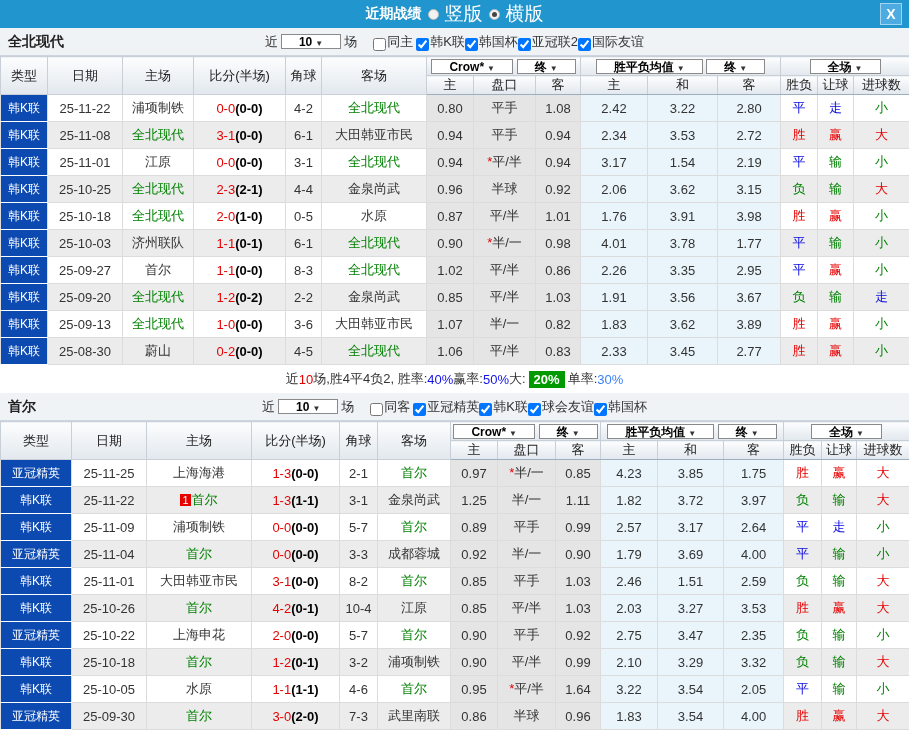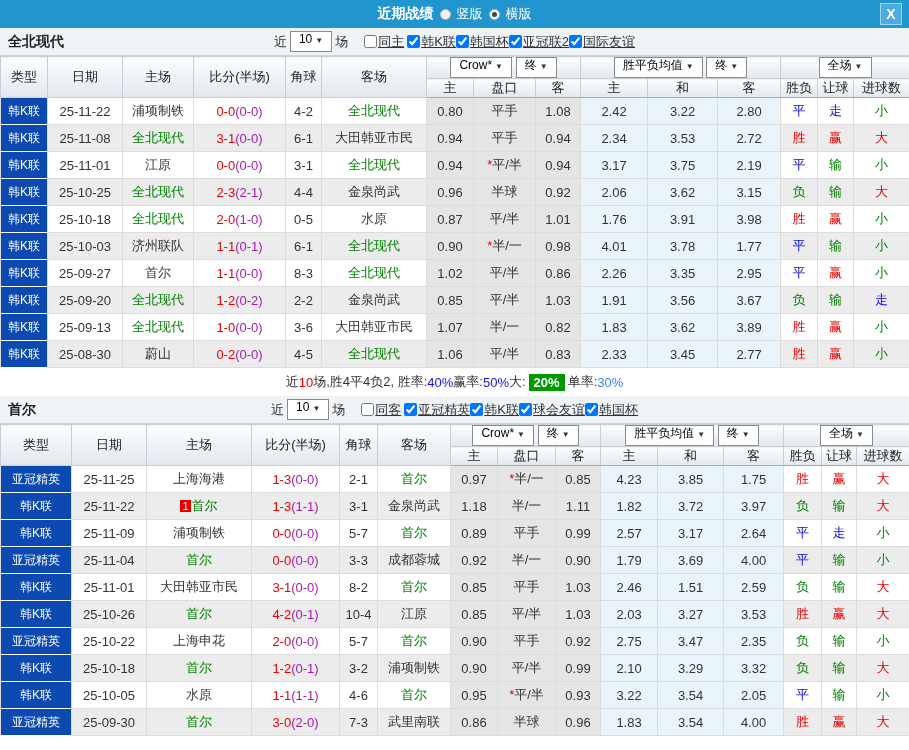--- a/index.html
+++ b/index.html
@@ -7,51 +7,51 @@
     font-family: "Liberation Sans", "DejaVu Sans", sans-serif; font-size: 13px; color:#333; }
 
   
   .titlebar { height:28px; background:#2195cd; color:#fff; position:relative;
     display:flex; align-items:center; justify-content:center; gap:6px; }
   .titlebar .title { font-weight:bold; font-size:14px; }
   .radio { display:inline-block; width:11px; height:11px; border-radius:50%;
     background:#f2f2f2; border:1px solid #bbb; vertical-align:middle; position:relative; }
   .radio.sel::after { content:""; position:absolute; left:2px; top:2px; width:5px; height:5px;
     border-radius:50%; background:#444; }
-  .radio-label { font-size:13px; }
+  .radio-label { font-size:19px; }
   .close-btn { position:absolute; right:7px; top:3px; width:22px; height:22px;
     background:#4cabe1; border:1px solid #9fd4f2; color:#fff; font-weight:bold;
     text-align:center; line-height:20px; font-size:14px; cursor:pointer; }
 
   
   .section-bar { height:28px; background:#f0f3f6; border-bottom:1px solid #cdd6de;
     position:relative; display:flex; align-items:center; justify-content:center; }
   .team-title { position:absolute; left:8px; font-weight:bold; font-size:14px; color:#222; }
   .filter { display:flex; align-items:center; gap:3px; white-space:nowrap; }
-  .filter label { display:inline-flex; align-items:center;text-decoration:underline; }
+  .filter label { display:inline-flex; align-items:flex-end; }
   .filter input[type=checkbox] { width:13px; height:13px; margin:0 1px 0 0; }
-  .pill { display:inline-block; border:1px solid #8a8a8a; background:#fff; padding:0 8px;
-    height:21px; line-height:15px; font-size:12px; color:#000; cursor:pointer; }
+  .pill { display:inline-block; border:1px solid #8a8a8a; background:#fff; padding:0 17px;
+    height:15px; line-height:15px; font-size:12px; color:#000; cursor:pointer;font-weight:bold; }
   .pill .arr { font-size:8px; margin-left:3px; color:#333; }
   .gap { width:10px; }
 
   
   table { border-collapse:collapse; table-layout:fixed; width:909px; }
   th { background:linear-gradient(#fcfdfe,#e2e8ee); border:1px solid #c9cfd7;
     font-weight:normal; color:#222; font-size:13px; height:19px; padding:0; }
   thead tr:last-child th { border-bottom:1px solid #9daebd; }
   td { border:1px solid #dcdcdc; text-align:center; height:27px; padding:0 1px;
     overflow:hidden; white-space:nowrap; }
   td.type { background:#0c4ab2; color:#fff; border-top-color:#fff; border-bottom-color:#fff; font-size:12px; }
   td.crow { background:#e5e5e5; }
   td.avg { background:#e9f5fb;margin-top:16px; }
   tr.even td.plain { background:#ececec; }
   .focal { color:#008000; }
   .ft { color:#e60000; }
-  .ht { color:#a21caf; }
+  .ht { color:#000000;font-weight:bold; }
   .star { color:#e60000; }
   .badge { background:#e60000; color:#fff; font-size:11px; padding:0 2px; margin-right:1px; }
   .c-r { color:#e60000; }
   .c-g { color:#008000; }
   .c-b { color:#0808e0; }
 
   
   .summary { height:28px; display:flex; align-items:center; justify-content:center;
     background:#fff; font-size:13px; }
   .seg-k { color:#333; }
@@ -194,21 +194,21 @@
           <td class="type">韩K联</td>
           <td class="plain">25-11-01</td>
           <td class="plain"><span>江原</span></td>
           <td class="plain"><span class="ft">0-0</span><span class="ht">(0-0)</span></td>
           <td class="plain">3-1</td>
           <td class="plain"><span class="focal">全北现代</span></td>
           <td class="crow">0.94</td>
           <td class="crow"><span class="star">*</span>平/半</td>
           <td class="crow">0.94</td>
           <td class="avg">3.17</td>
-          <td class="avg">3.75</td>
+          <td class="avg">1.54</td>
           <td class="avg">2.19</td>
           <td class="plain res c-b">平</td>
           <td class="plain res c-g">输</td>
           <td class="plain res c-g">小</td>
         </tr>
         <tr class="even">
           <td class="type">韩K联</td>
           <td class="plain">25-10-25</td>
           <td class="plain"><span class="focal">全北现代</span></td>
           <td class="plain"><span class="ft">2-3</span><span class="ht">(2-1)</span></td>
@@ -444,21 +444,21 @@
           <td class="plain res c-r">赢</td>
           <td class="plain res c-r">大</td>
         </tr>
         <tr class="even">
           <td class="type">韩K联</td>
           <td class="plain">25-11-22</td>
           <td class="plain"><span class="badge">1</span><span class="focal">首尔</span></td>
           <td class="plain"><span class="ft">1-3</span><span class="ht">(1-1)</span></td>
           <td class="plain">3-1</td>
           <td class="plain"><span>金泉尚武</span></td>
-          <td class="crow">1.18</td>
+          <td class="crow">1.25</td>
           <td class="crow">半/一</td>
           <td class="crow">1.11</td>
           <td class="avg">1.82</td>
           <td class="avg">3.72</td>
           <td class="avg">3.97</td>
           <td class="plain res c-g">负</td>
           <td class="plain res c-g">输</td>
           <td class="plain res c-r">大</td>
         </tr>
         <tr>
@@ -565,21 +565,21 @@
         </tr>
         <tr>
           <td class="type">韩K联</td>
           <td class="plain">25-10-05</td>
           <td class="plain"><span>水原</span></td>
           <td class="plain"><span class="ft">1-1</span><span class="ht">(1-1)</span></td>
           <td class="plain">4-6</td>
           <td class="plain"><span class="focal">首尔</span></td>
           <td class="crow">0.95</td>
           <td class="crow"><span class="star">*</span>平/半</td>
-          <td class="crow">0.93</td>
+          <td class="crow">1.64</td>
           <td class="avg">3.22</td>
           <td class="avg">3.54</td>
           <td class="avg">2.05</td>
           <td class="plain res c-b">平</td>
           <td class="plain res c-g">输</td>
           <td class="plain res c-g">小</td>
         </tr>
         <tr class="even">
           <td class="type">亚冠精英</td>
           <td class="plain">25-09-30</td>

